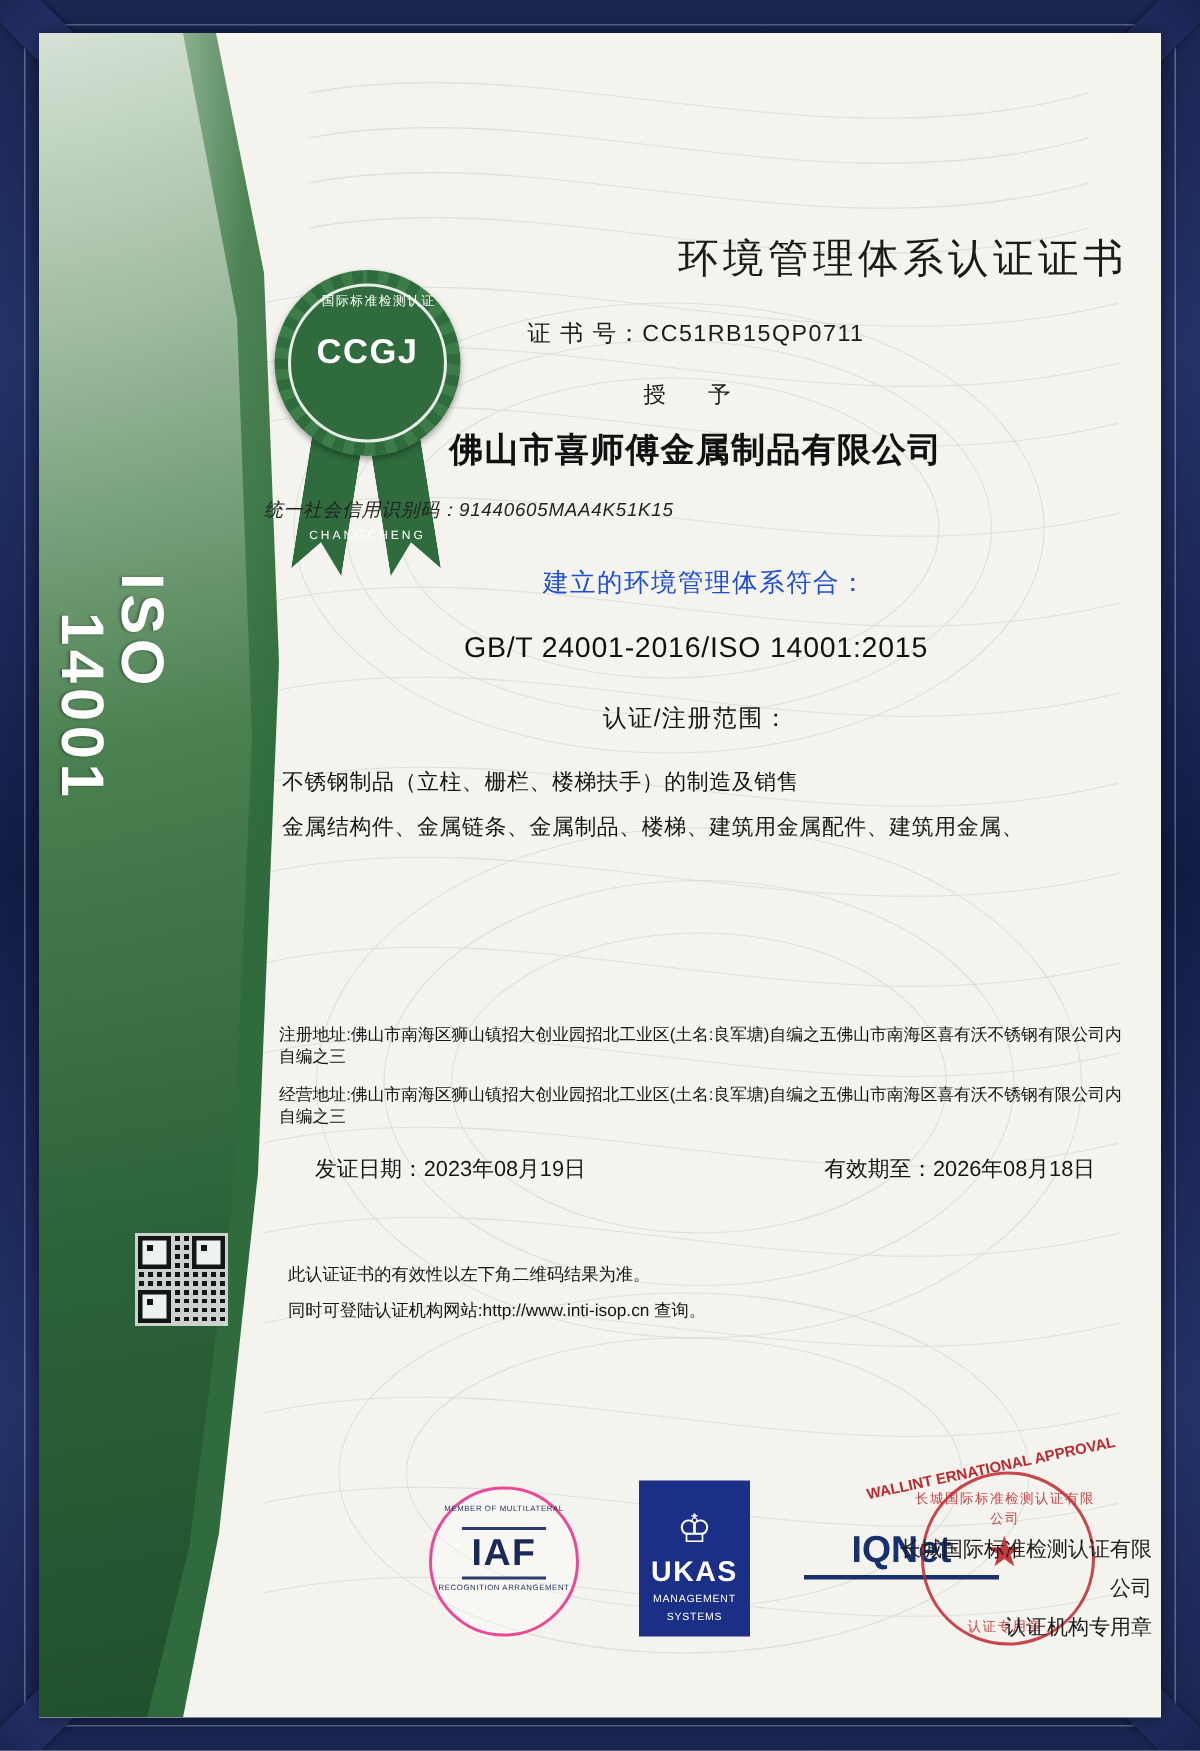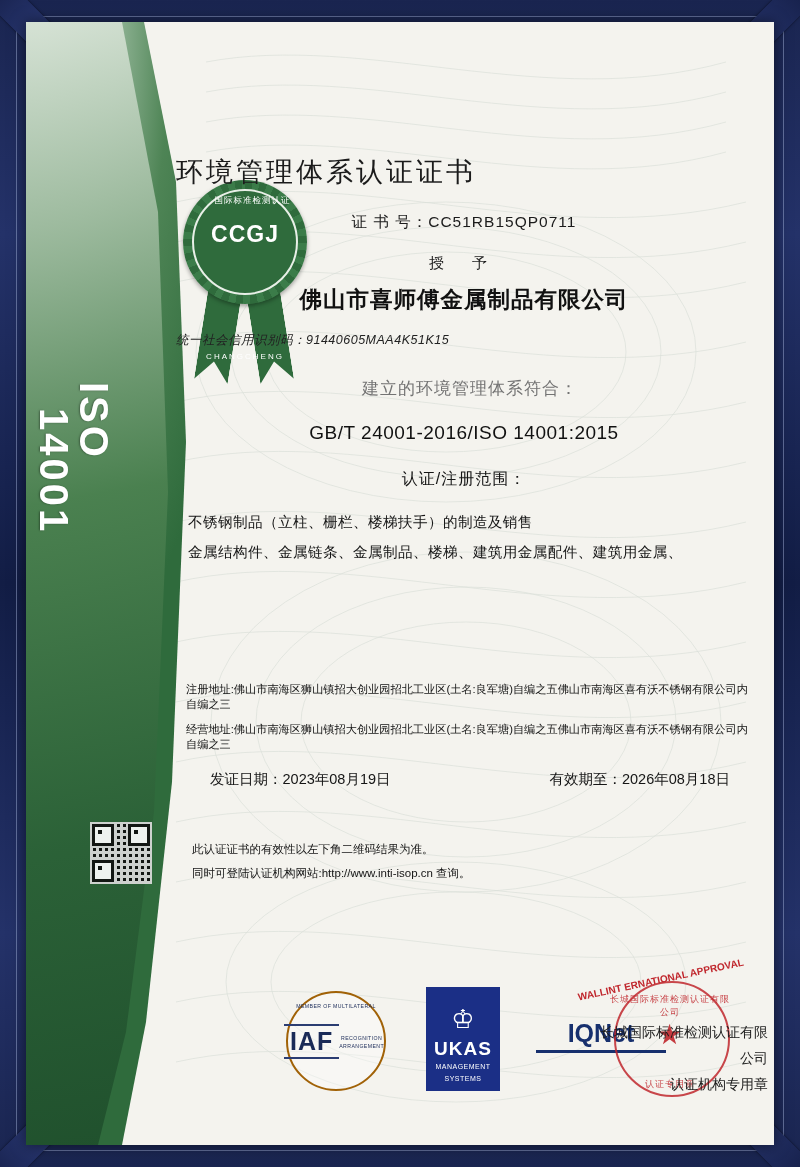--- a/index.html
+++ b/index.html
@@ -106,42 +106,42 @@
   }
   #seal .cn-bot{
     position:absolute;left:0;right:0;bottom:12px;font-size:8px;letter-spacing:2px;
   }
 
   
   #body{
     position:absolute;left:150px;top:0;right:0;bottom:0;
   }
   .t-title{
-    position:absolute;left:0;right:22px;top:132px;text-align:left;
+    position:absolute;left:0;right:22px;top:132px;text-align:right;
     font-size:27px;color:#1b1b1b;letter-spacing:3px;font-weight:500;
   }
   .t-certno{
     position:absolute;left:0;right:22px;top:190px;text-align:center;
     font-size:15.5px;color:#1b1b1b;letter-spacing:1px;
   }
   .t-award{
     position:absolute;left:0;right:22px;top:232px;text-align:center;
     font-size:15px;color:#1b1b1b;letter-spacing:12px;
   }
   .t-company{
     position:absolute;left:0;right:22px;top:262px;text-align:center;
     font-size:22.5px;color:#111;font-weight:600;letter-spacing:1px;
   }
   .t-uscc{
     position:absolute;left:0;right:22px;top:310px;text-align:left;
     font-size:12.5px;color:#222;letter-spacing:.5px;font-style:italic;
   }
   .t-line1{
     position:absolute;left:12px;right:22px;top:355px;text-align:center;
-    font-size:17px;color:#737373;letter-spacing:1px;
+    font-size:17px;color:#1d4ed8;letter-spacing:1px;
   }
   .t-std{
     position:absolute;left:0;right:22px;top:400px;text-align:center;
     font-size:19px;color:#111;letter-spacing:.5px;
   }
   .t-scopelabel{
     position:absolute;left:0;right:22px;top:447px;text-align:center;
     font-size:16px;color:#151515;letter-spacing:1px;
   }
   .t-scope{
@@ -185,21 +185,21 @@
   #qr .fp.c{left:2px;bottom:2px}
   #qr .fp:after{content:"";position:absolute;left:3px;top:3px;width:4px;height:4px;background:#111}
 
   
   #logos{
     position:absolute;left:150px;right:0;bottom:54px;height:110px;
   }
   .logo{position:absolute;text-align:center;color:#1a2a57}
   
   #logo-iaf{left:110px;top:10px;width:96px;height:96px;border-radius:50%;
-    border:2px solid #a16207;display:flex;align-items:center;justify-content:flex-end;flex-direction:row;
+    border:2px solid #ec4899;display:flex;align-items:center;justify-content:center;flex-direction:column;
     background:rgba(255,255,255,.35)}
   #logo-iaf .big{font-size:25px;font-weight:bold;letter-spacing:1px;border-top:2px solid #2b3d72;border-bottom:2px solid #2b3d72;padding:1px 6px}
   #logo-iaf .sm{font-size:5.2px;letter-spacing:.4px;margin-top:3px;line-height:1.5}
   #logo-iaf .sm2{font-size:5.2px;letter-spacing:.4px;position:absolute;top:10px;left:0;right:0}
   
   #logo-ukas{left:250px;top:6px;width:74px;height:104px;background:#1b2f86;color:#fff;
     display:flex;flex-direction:column;align-items:center;justify-content:flex-end;padding-bottom:8px;box-sizing:border-box}
   #logo-ukas .crown{font-size:26px;line-height:1;margin-bottom:6px;margin-top:8px}
   #logo-ukas .u{font-size:19px;font-weight:bold;letter-spacing:1px}
   #logo-ukas .ms{font-size:7px;letter-spacing:.5px;line-height:1.35;margin-top:2px}

